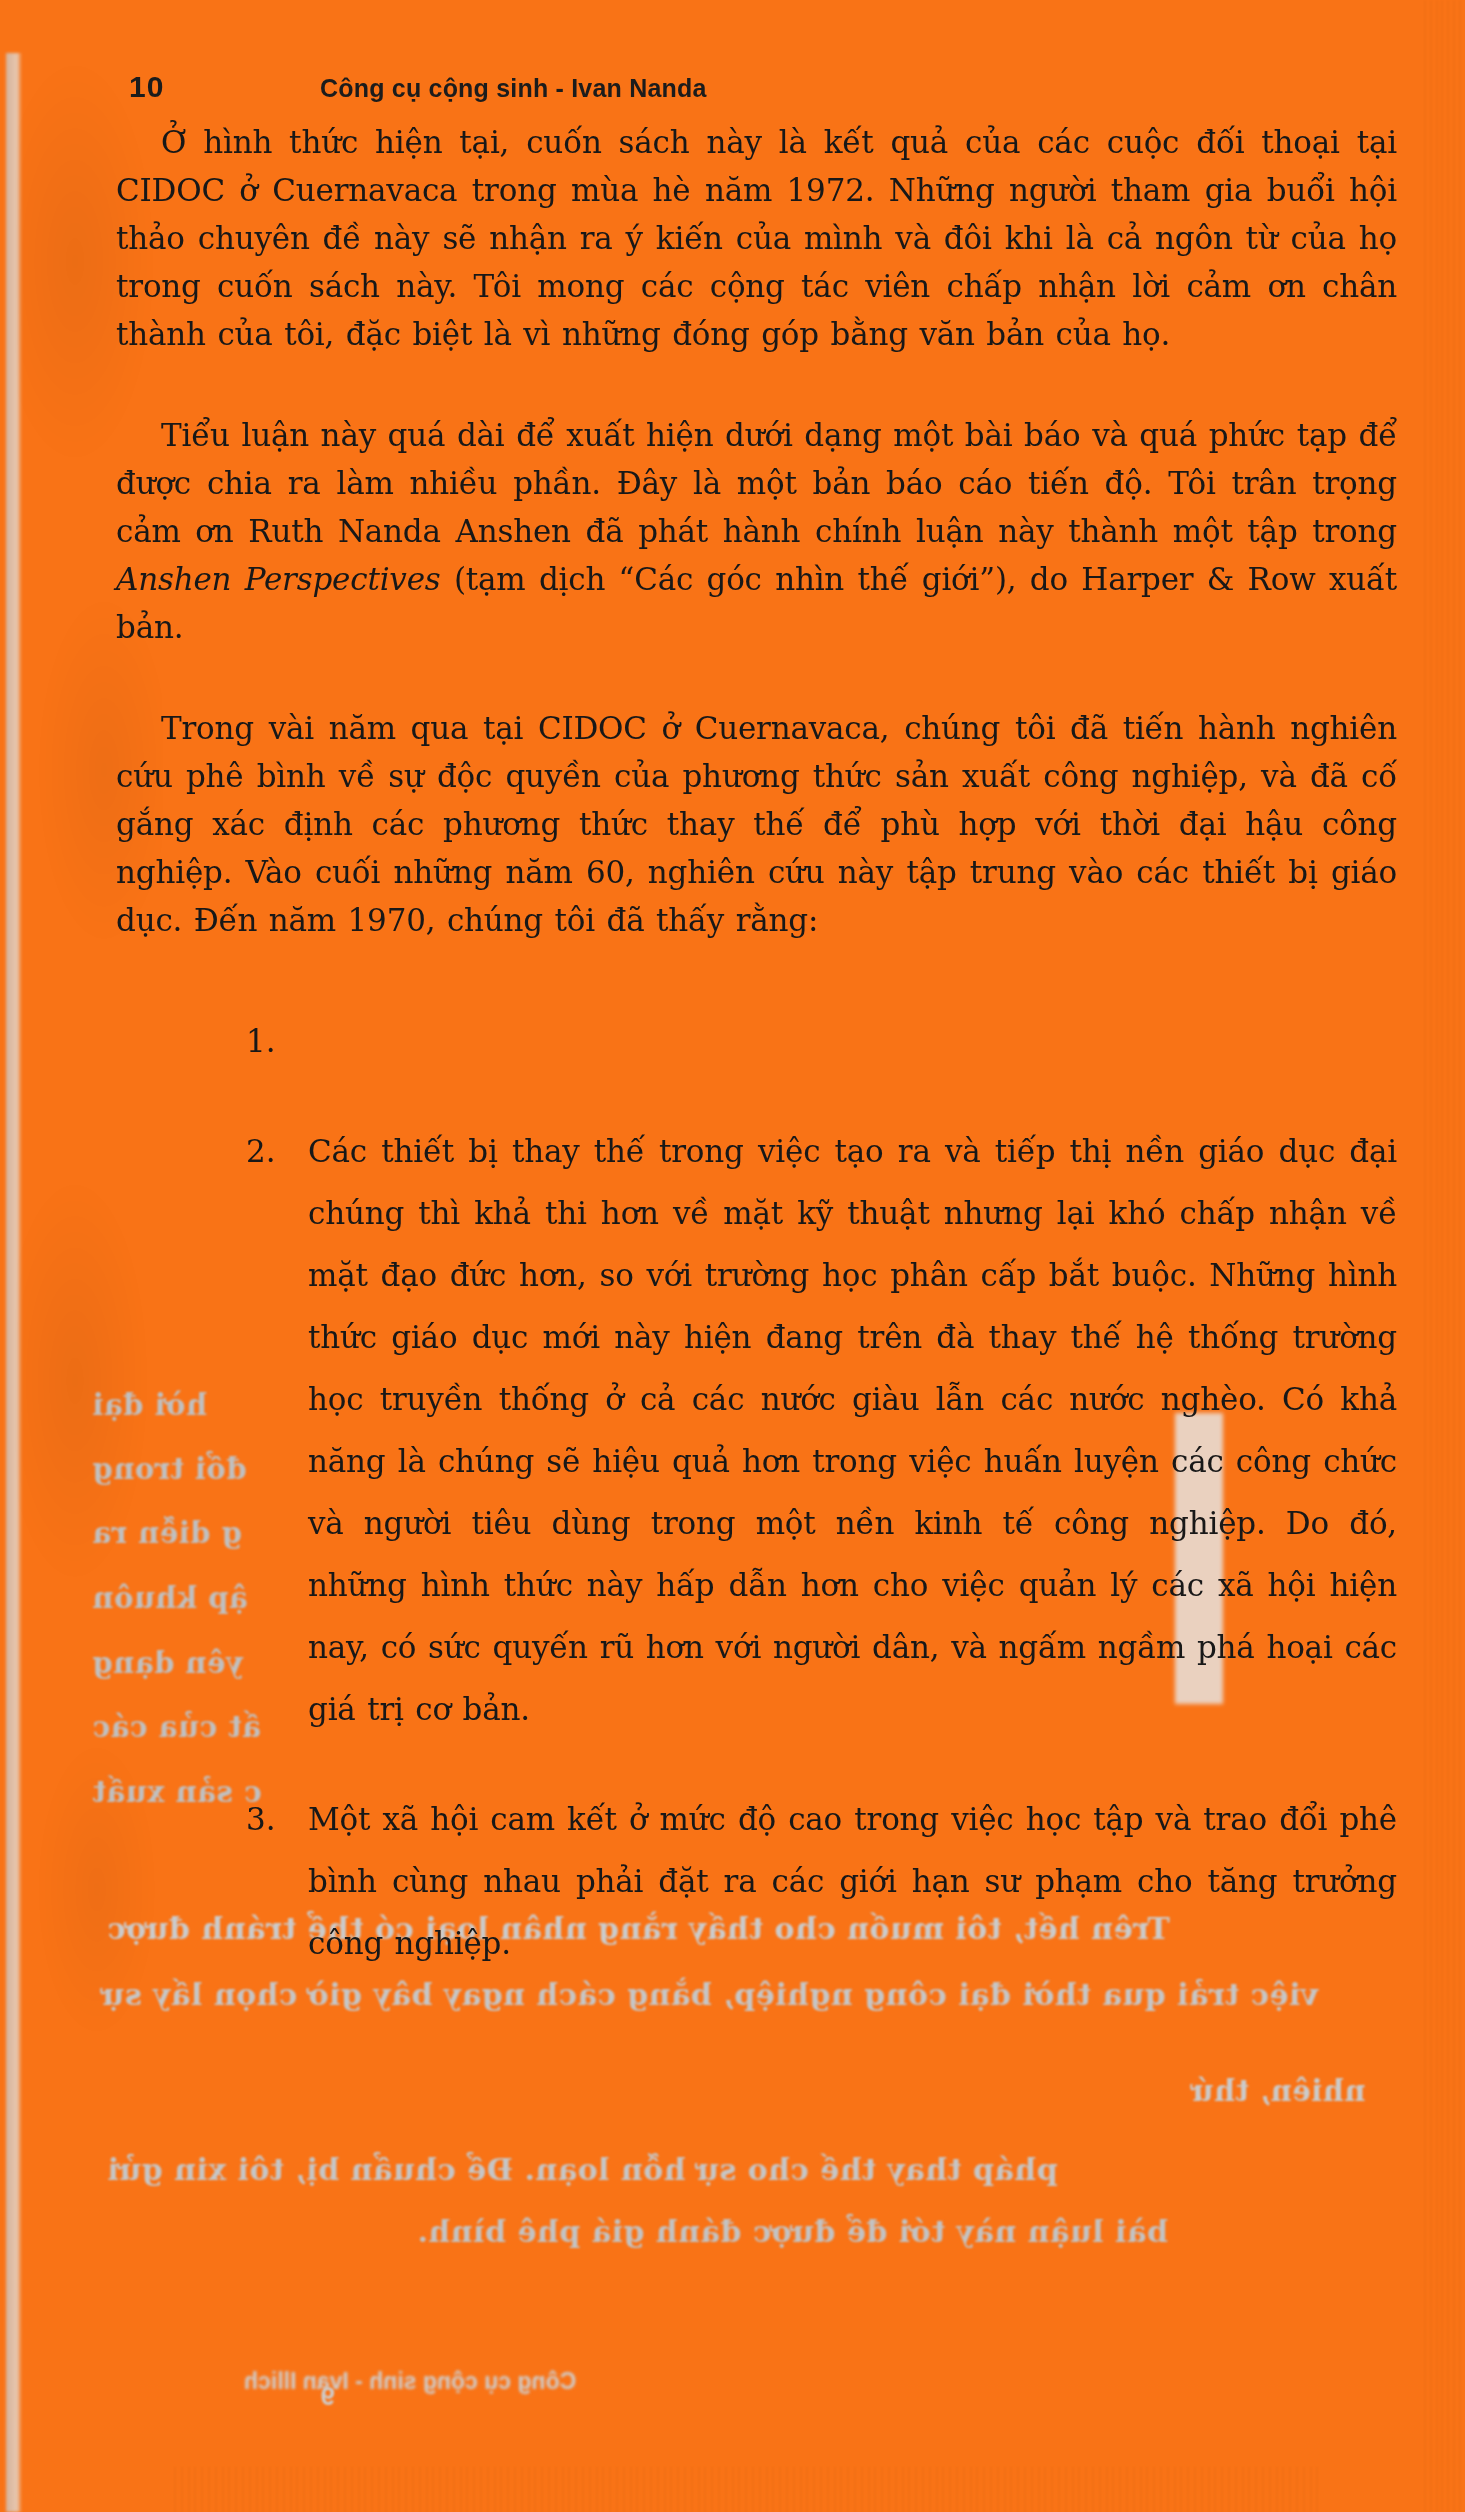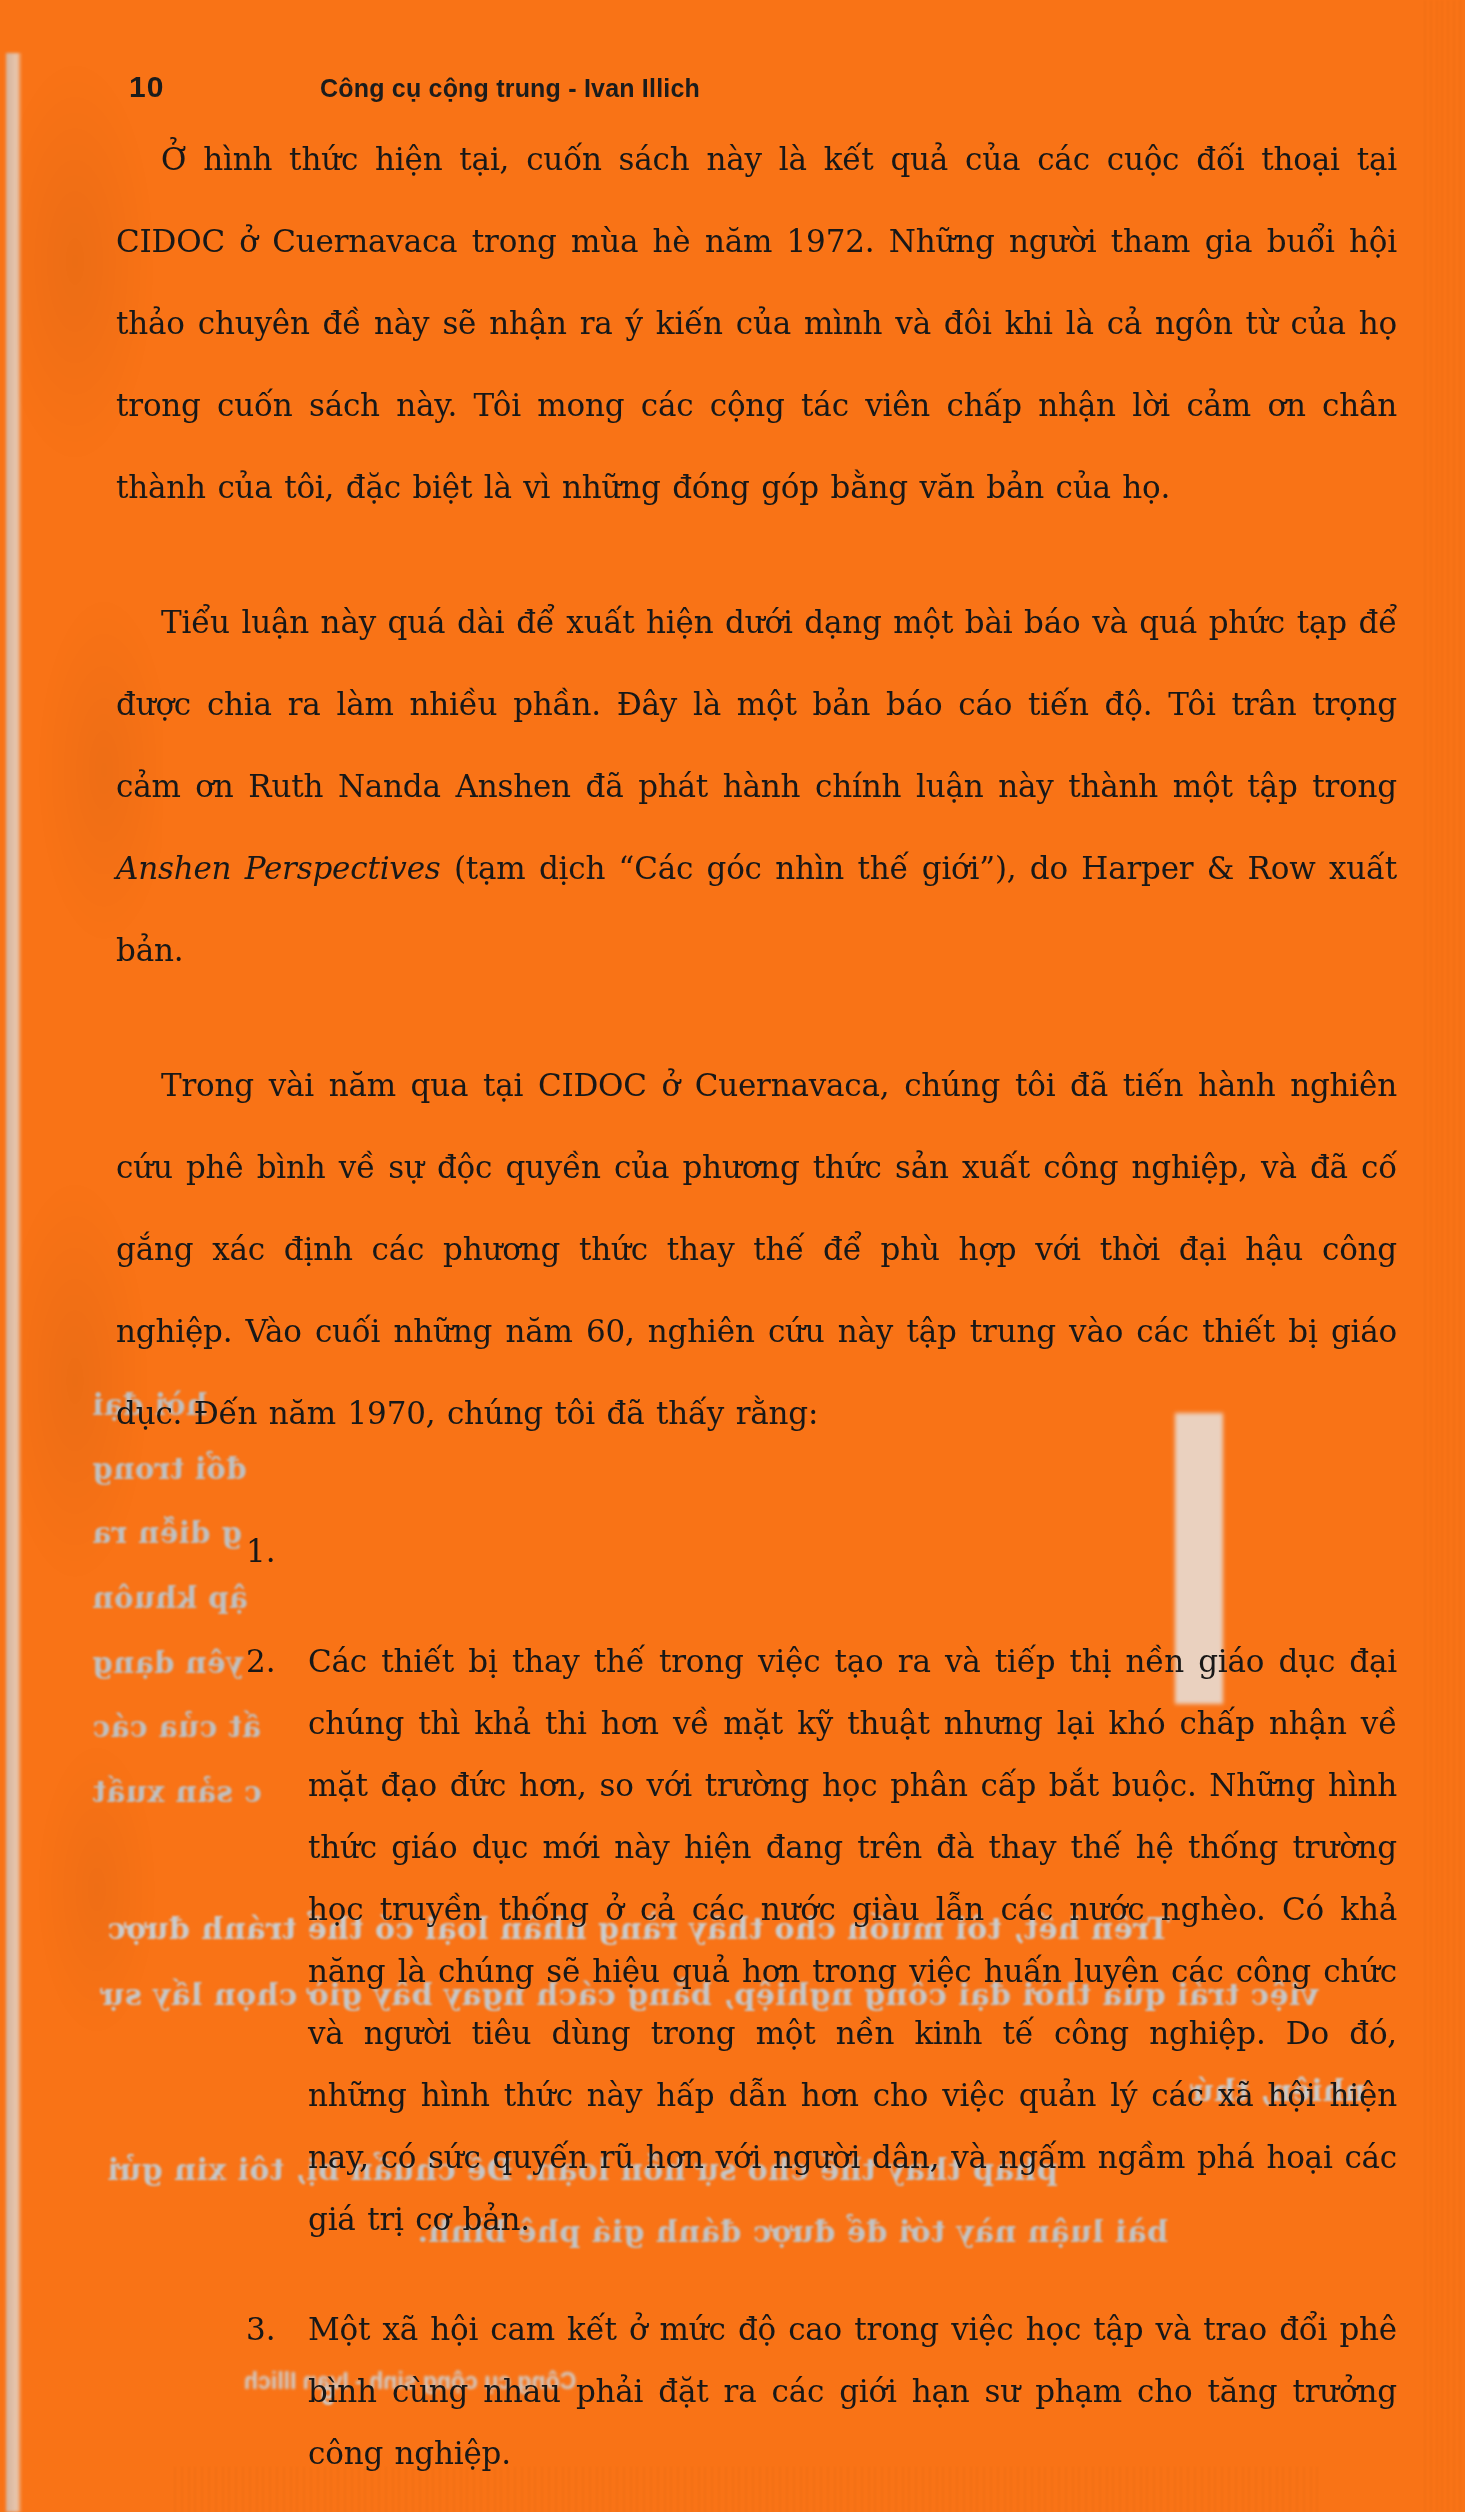--- a/index.html
+++ b/index.html
@@ -83,21 +83,21 @@
   
   .header{position:absolute;top:68px;left:0;width:100%;height:48px;
     font-family:"Liberation Sans",sans-serif;font-weight:700;color:#1c1c1c;}
   .page-number{position:absolute;left:129px;top:1.9px;font-size:30px;letter-spacing:1px;}
   .running-title{position:absolute;left:320px;top:5.8px;font-size:25px;letter-spacing:0.2px;}
 
   
   .content{position:absolute;left:116px;top:118px;width:1281px;}
   .para{
     margin:0 0 53px 0;
-    font-size:31px;line-height:82px;
+    font-size:31px;line-height:48px;
     text-align:justify;text-indent:45px;
     letter-spacing:-0.2px;
     word-spacing:1.9px;
   }
   .numbered-list{margin-top:66px;}
   .list-item{display:flex;margin-bottom:48px;}
   .num{flex:none;width:62px;margin-left:130px;font-size:31px;line-height:62px;}
   .item-text{
     flex:1;font-size:31px;line-height:62px;
     text-align:justify;letter-spacing:-0.2px;word-spacing:1.9px;
@@ -128,21 +128,21 @@
       <div class="bleed b-line-3">pháp thay thế cho sự hỗn loạn. Để chuẩn bị, tôi xin gửi</div>
       <div class="bleed b-line-4">bài luận này tới để được đánh giá phê bình.</div>
     </div>
   <div class="bleed-footer">
     <span class="num">9</span>
     <span class="title">Công cụ cộng sinh - Ivan Illich</span>
   </div>
 
   <div class="header">
     <span class="page-number">10</span>
-    <span class="running-title">Công cụ cộng trung - Ivan Illich</span>
+    <span class="running-title">Công cụ cộng sinh - Ivan Nanda</span>
   </div>
 
   <div class="content">
     <div>
         <p class="para"><span>Ở hình thức hiện tại, cuốn sách này là kết quả của các cuộc đối thoại tại CIDOC ở Cuernavaca trong mùa hè năm 1972. Những người tham gia buổi hội thảo chuyên đề này sẽ nhận ra ý kiến của mình và đôi khi là cả ngôn từ của họ trong cuốn sách này. Tôi mong các cộng tác viên chấp nhận lời cảm ơn chân thành của tôi, đặc biệt là vì những đóng góp bằng văn bản của họ.</span></p>
         <p class="para"><span>Tiểu luận này quá dài để xuất hiện dưới dạng một bài báo và quá phức tạp để được chia ra làm nhiều phần. Đây là một bản báo cáo tiến độ. Tôi trân trọng cảm ơn Ruth Nanda Anshen đã phát hành chính luận này thành một tập trong </span><i>Anshen Perspectives</i><span> (tạm dịch “Các góc nhìn thế giới”), do Harper &amp; Row xuất bản.</span></p>
         <p class="para"><span>Trong vài năm qua tại CIDOC ở Cuernavaca, chúng tôi đã tiến hành nghiên cứu phê bình về sự độc quyền của phương thức sản xuất công nghiệp, và đã cố gắng xác định các phương thức thay thế để phù hợp với thời đại hậu công nghiệp. Vào cuối những năm 60, nghiên cứu này tập trung vào các thiết bị giáo dục. Đến năm 1970, chúng tôi đã thấy rằng:</span></p>
       </div>
     <div class="numbered-list">
         <div class="list-item">

